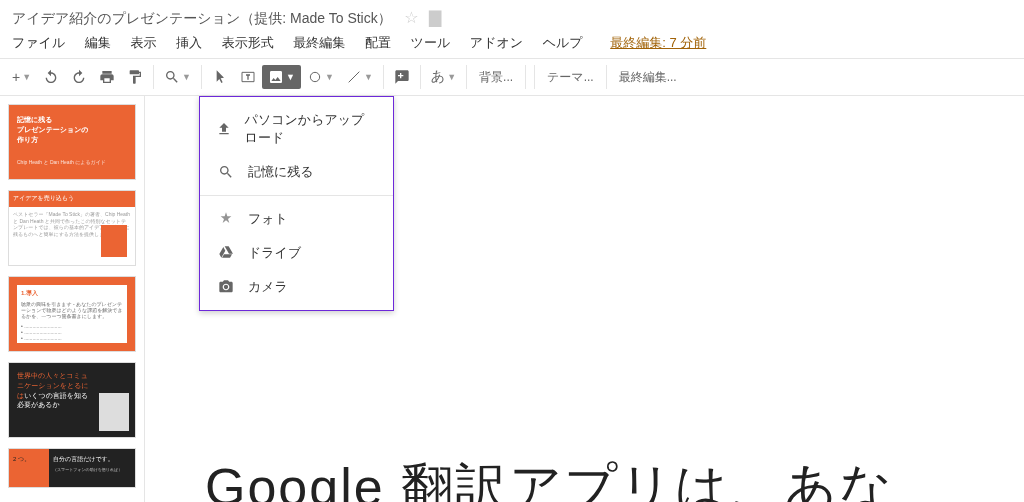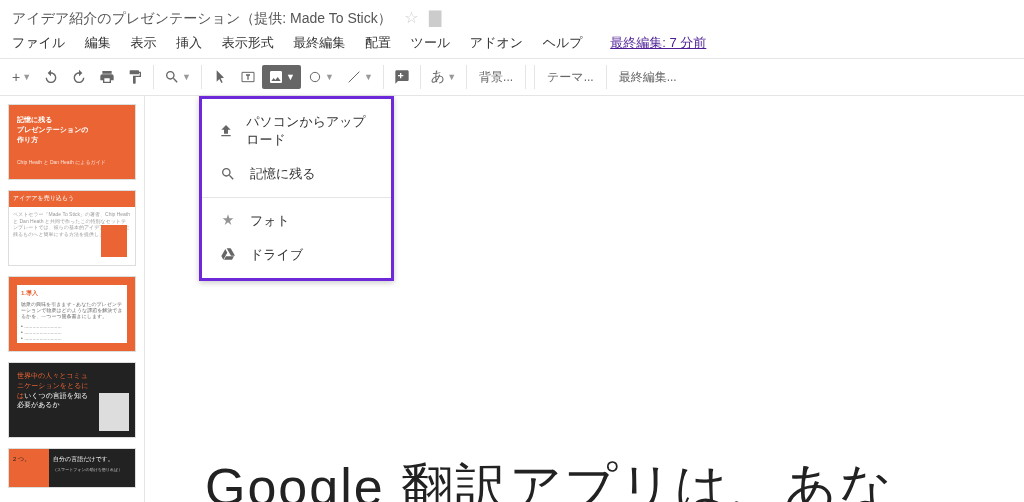--- a/index.html
+++ b/index.html
@@ -2,31 +2,31 @@
 <html><head>
 <meta charset="utf-8">
 <style>
 * { margin: 0; padding: 0; box-sizing: border-box; }
 body { font-family: Arial, sans-serif; background: #fff; color: #333; width: 1024px; height: 502px; overflow: hidden; }
 .titlebar { padding: 8px 12px 4px; }
 .doc-title { font-size: 14px; color: #555; display: inline-block; }
 .title-icons { display: inline-block; margin-left: 8px; color: #ccc; }
 .menubar { padding: 2px 12px 6px; font-size: 13px; color: #333; }
 .menubar span { margin-right: 16px; cursor: pointer; }
-.last-edit { color: #4c1d95; text-decoration: underline; margin-left: 8px; }
+.last-edit { color: #a16207; text-decoration: underline; margin-left: 8px; }
 .toolbar { border-top: 1px solid #e5e5e5; border-bottom: 1px solid #e5e5e5; padding: 4px 6px; display: flex; align-items: center; height: 38px; }
 .tb-btn { padding: 4px 6px; color: #666; font-size: 14px; cursor: pointer; display: inline-flex; align-items: center; justify-content: center; min-width: 22px; }
 .tb-sep { width: 1px; height: 24px; background: #e5e5e5; margin: 0 4px; }
 .tb-text { font-size: 12px; color: #666; padding: 4px 8px; cursor: pointer; }
 .dd { font-size: 9px; color: #999; margin-left: 2px; }
 .main { display: flex; height: calc(100% - 95px); }
 .sidebar { width: 145px; border-right: 1px solid #e5e5e5; padding: 8px; overflow: hidden; }
 .thumb { width: 128px; height: 76px; margin-bottom: 10px; border: 1px solid #ddd; position: relative; overflow: hidden; font-size: 7px; }
 .canvas { flex: 1; position: relative; background: #fff; }
-.dropdown { position: absolute; top: 0; left: 54px; width: 195px; background: #fff; border: 3px solid #6d28d9; box-shadow: 0 2px 6px rgba(0,0,0,0.2); padding: 6px 0; z-index: 10; }
+.dropdown { position: absolute; top: 0; left: 54px; width: 195px; background: #fff; border: 1px solid #6d28d9; box-shadow: 0 2px 6px rgba(0,0,0,0.2); padding: 6px 0; z-index: 10; }
 .dd-item { padding: 8px 16px; font-size: 13px; color: #333; display: flex; align-items: center; cursor: pointer; }
 .dd-icon { width: 20px; margin-right: 12px; color: #666; display: inline-flex; align-items: center; justify-content: center; }
 .dd-sep { height: 1px; background: #e5e5e5; margin: 6px 0; }
 .slide-text { position: absolute; bottom: -20px; left: 60px; font-size: 52px; color: #222; font-weight: 300; letter-spacing: 2px; white-space: nowrap; }
 .thumb1 { background: #eb6433; color: #fff; padding: 10px 8px; }
 .thumb2 { background: #fff; }
 .thumb2-top { height: 16px; background: #eb6433; color: #fff; padding: 3px 4px; font-size: 6px; }
 .thumb2-body { padding: 4px; font-size: 5px; color: #999; line-height: 1.3; }
 .thumb2-img { position: absolute; right: 8px; bottom: 8px; width: 26px; height: 32px; background: #eb6433; }
 .thumb3 { background: #eb6433; }
@@ -203,16 +203,24 @@
         <span>フォト</span>
       </div>
       <div class="dd-item">
         <span class="dd-icon">
             <svg viewBox="0 0 24 24">
               <path fill="currentColor" d="M8 3l-6 10.5L5 19l6-10.5L8 3zm1 11l-3 5h12l3-5H9zm7.5-1L10 2h6l6.5 11h-6z"></path>
             </svg>
           </span>
         <span>ドライブ</span>
       </div>
+      <div class="dd-item">
+        <span class="dd-icon">
+            <svg viewBox="0 0 24 24">
+              <path fill="currentColor" d="M12 15.2c1.8 0 3.2-1.4 3.2-3.2s-1.4-3.2-3.2-3.2-3.2 1.4-3.2 3.2 1.4 3.2 3.2 3.2zM9 2L7.2 4H4c-1.1 0-2 .9-2 2v12c0 1.1.9 2 2 2h16c1.1 0 2-.9 2-2V6c0-1.1-.9-2-2-2h-3.2L15 2H9zm3 15c-2.8 0-5-2.2-5-5s2.2-5 5-5 5 2.2 5 5-2.2 5-5 5z"></path>
+            </svg>
+          </span>
+        <span>カメラ</span>
+      </div>
     </div>
     <div class="slide-text">Google 翻訳アプリは、あな</div>
   </div>
 </div>
 
 </body></html>

